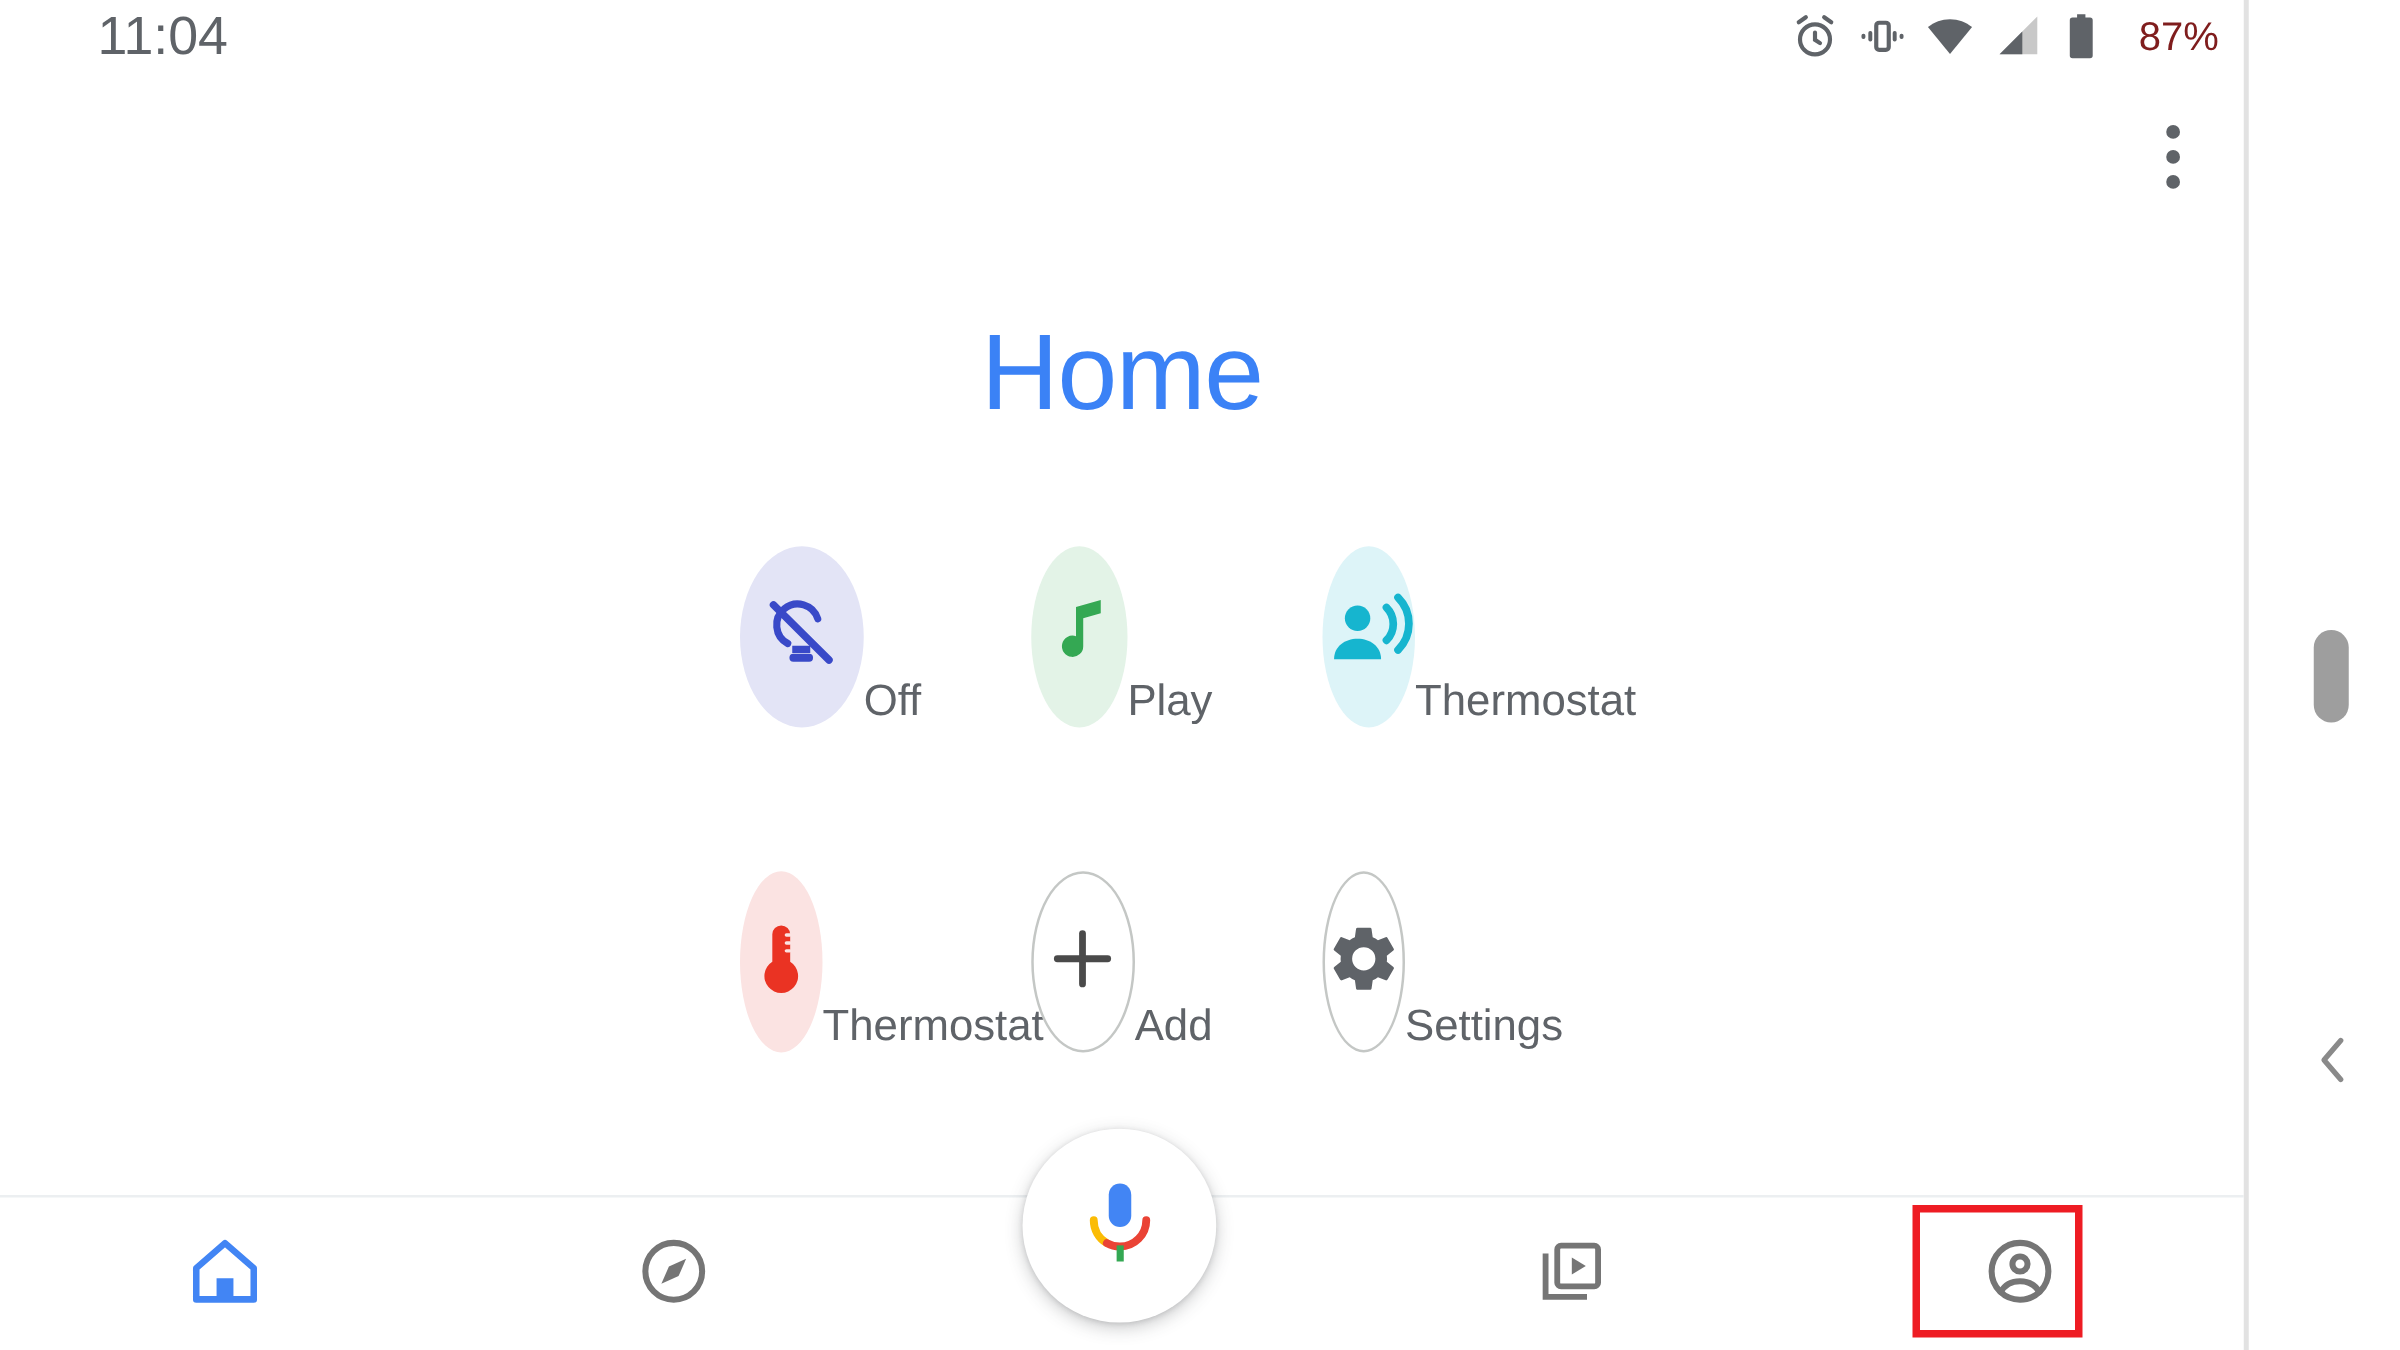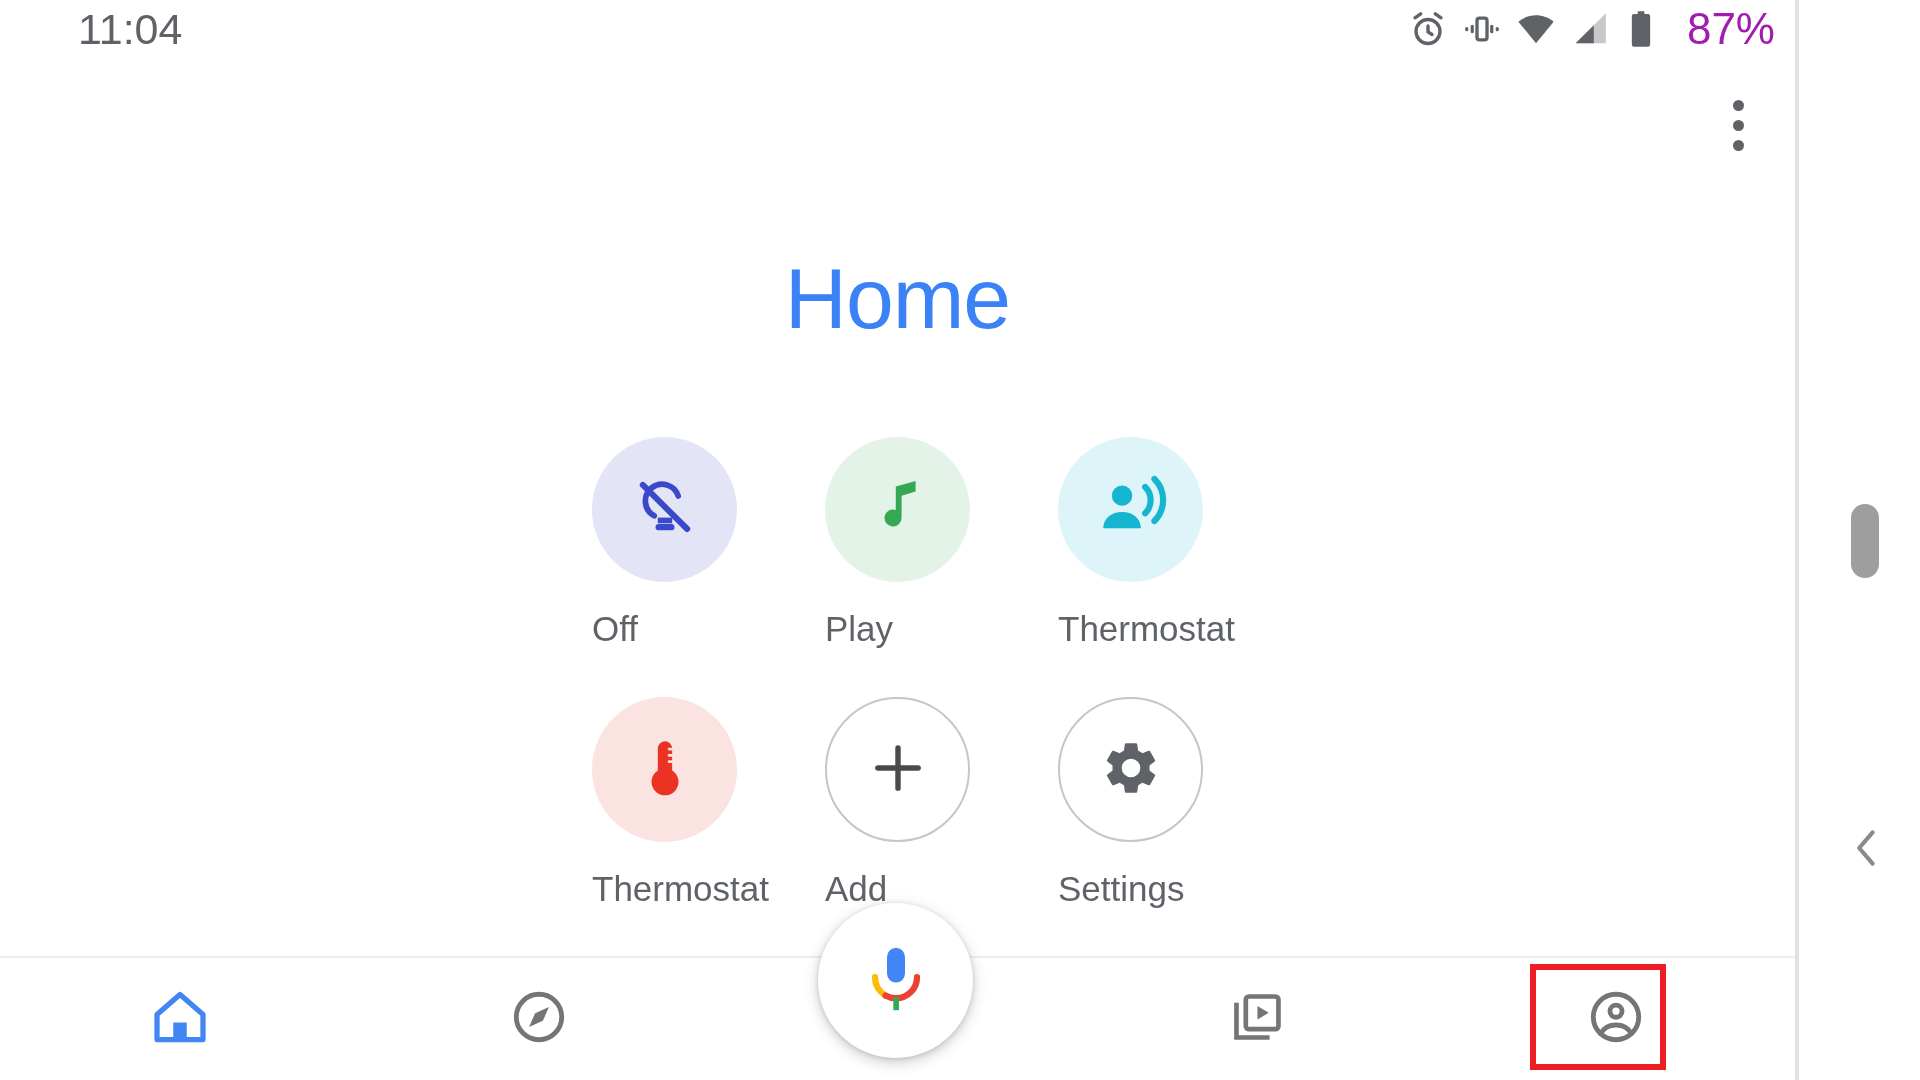--- a/index.html
+++ b/index.html
@@ -58,22 +58,22 @@
   #sb-right {
     position: absolute;
     right: 20px; top: 0;
     height: 58px;
     display: flex;
     align-items: center;
     gap: 14px;
   }
   #sb-right svg { display:block; }
   #battpct {
-    font-size: 44px;
-    color: #a21caf;
+    font-size: 32px;
+    color: #7f1d1d;
     line-height: 50px;
     margin-left: 15px;
   }
 
   
   #overflow {
     position: absolute;
     left: 1710px; top: 86px;
     width: 56px; height: 78px;
     display: flex; flex-direction: column;
@@ -106,22 +106,22 @@
     display: flex;
     justify-content: center;
     align-items: flex-start;
   }
   #row1 { left: 0; top: 437px; width: 1795px; gap: 88px; }
   #row2 { left: 0; top: 697px; width: 1795px; gap: 88px; }
 
   .tile {
     width: 145px;
     display: flex;
-    flex-direction: column;
-    align-items: flex-start;
+    flex-direction: row;
+    align-items: flex-end;
     cursor: pointer;
   }
   .tile .circle {
     width: 145px; height: 145px;
     border-radius: 50%;
     display: flex;
     align-items: center;
     justify-content: center;
     box-sizing: border-box;
   }

